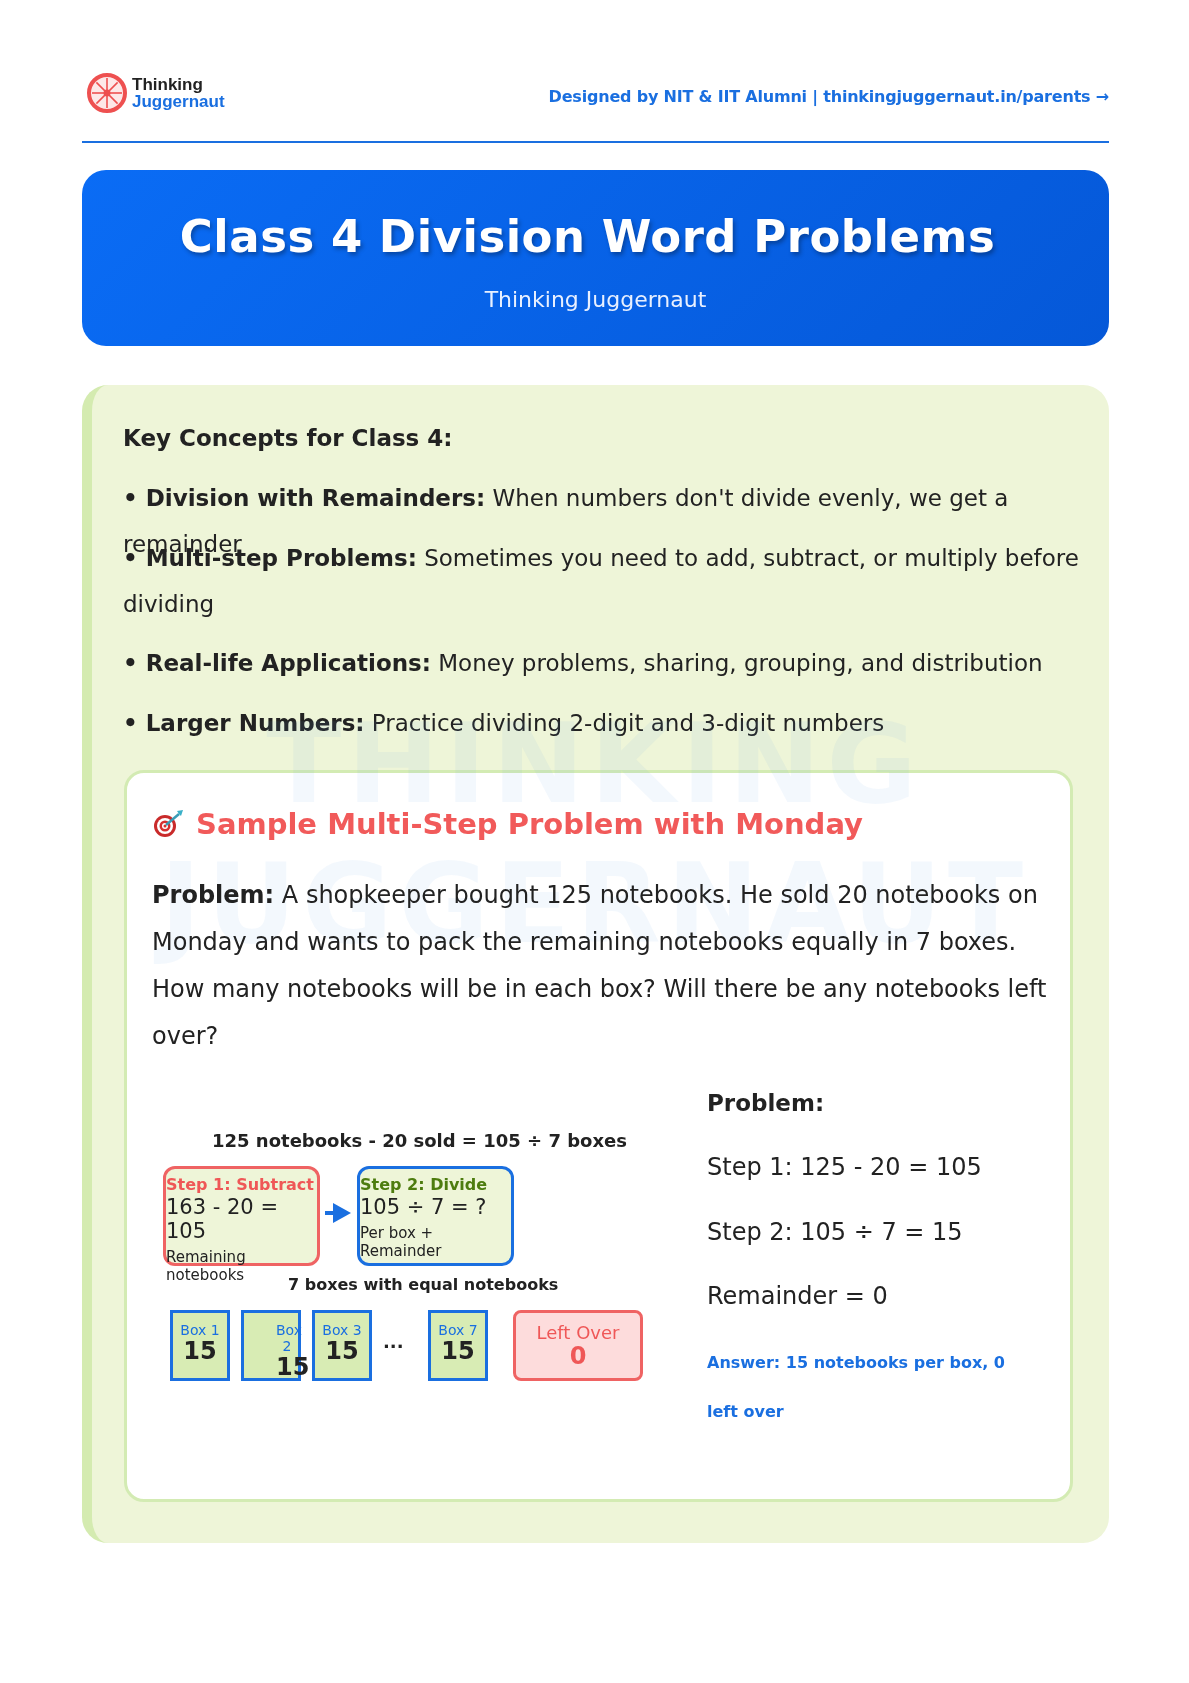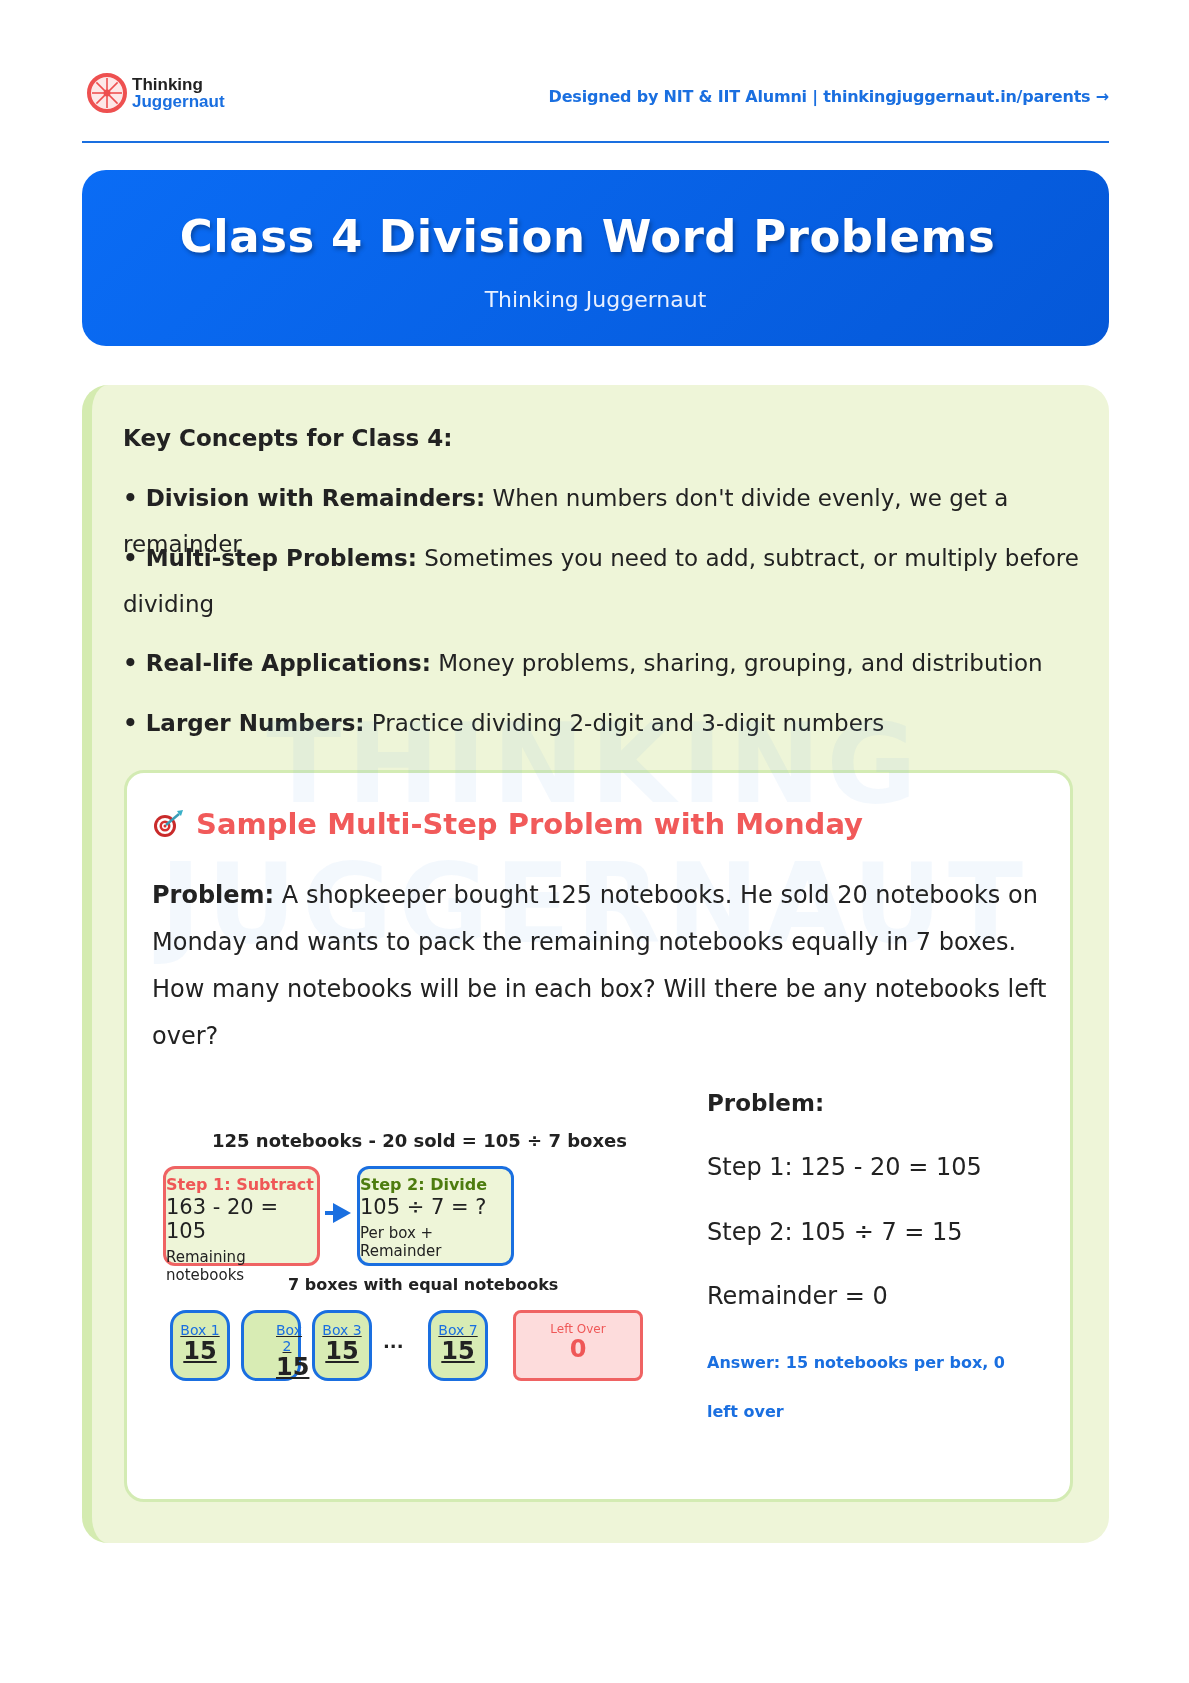--- a/index.html
+++ b/index.html
@@ -48,26 +48,26 @@
     .step1 { left: 163px; width: 157px; border-color: #ef6363; }
     .step2 { left: 357px; width: 157px; border-color: #1a6fe0; }
     .step-label { display: block; margin-top: 6px; font-size: 16px; font-weight: bold; }
     .step1 .step-label { color: #ef5757; }
     .step2 .step-label { color: #4d7c0f; }
     .step-expr { display: block; font-size: 21px; margin-top: 1px; color: #222; }
     .step-note { display: block; font-size: 15px; margin-top: 5px; color: #222; }
     .step-arrow { position: absolute; left: 325px; top: 1201px; width: 28px; height: 24px; }
 
     .boxes-caption { position: absolute; left: 288px; top: 1275px; font-size: 16px; font-weight: bold; color: #222; }
-    .nb-box { position: absolute; top: 1310px; width: 60px; height: 71px; border: 3px solid #1a6fe0; border-radius: 16px; background: #d8ecb4; text-align: center; text-decoration: underline; }
+    .nb-box { position: absolute; top: 1310px; width: 60px; height: 71px; border: 3px solid #1a6fe0; border-radius: 0; background: #d8ecb4; text-align: center; }
     .nb-box .bl { display: block; margin-top: 9px; font-size: 14px; color: #1a6fe0; }
     .nb-box .bv { display: block; font-size: 24px; font-weight: bold; color: #222; line-height: 26px; }
     .ellipsis { position: absolute; left: 383px; top: 1331px; font-size: 18px; color: #222; font-weight: bold; }
     .left-over { position: absolute; left: 513px; top: 1310px; width: 130px; height: 71px; border: 3px solid #ef6363; border-radius: 8px; background: #fddcdc; text-align: center; }
-    .left-over .bl { display: block; margin-top: 9px; font-size: 12px; color: #ef5757; }
+    .left-over .bl { display: block; margin-top: 9px; font-size: 18px; color: #ef5757; }
     .left-over .bv { display: block; font-size: 24px; font-weight: bold; color: #ef5757; line-height: 26px; }
 
     
     .sol-heading { position: absolute; left: 707px; top: 1090px; font-size: 23px; font-weight: bold; color: #222; }
     .sol-line { position: absolute; left: 707px; font-size: 24px; color: #222; }
     .sol-answer { position: absolute; left: 707px; top: 1338px; width: 330px; font-size: 16px; font-weight: bold; color: #1a6fe0; line-height: 49px; }
   </style>
 </head>
 <body>
 

